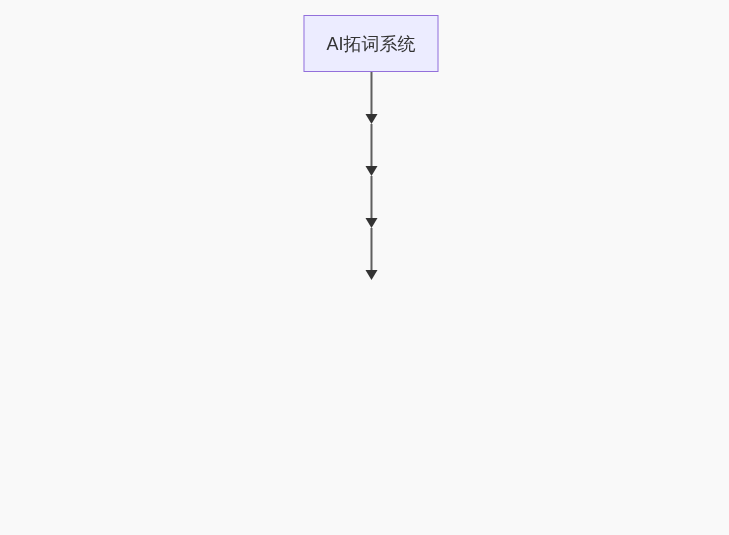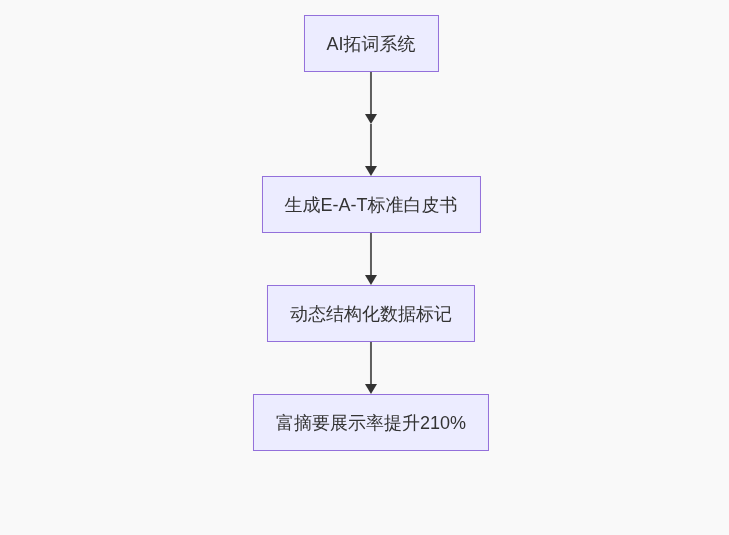--- a/index.html
+++ b/index.html
@@ -83,36 +83,27 @@
       <div class="line"></div>
       <div class="arrowhead"></div>
     </div>
 
 
     <div class="connector">
       <div class="line"></div>
       <div class="arrowhead"></div>
     </div>
 
-    <div class="node">
-      <span class="node-label">生成E-A-T标准白皮书</span>
-    </div>
 
     <div class="connector">
       <div class="line"></div>
       <div class="arrowhead"></div>
     </div>
 
-    <div class="node">
-      <span class="node-label">动态结构化数据标记</span>
-    </div>
 
     <div class="connector">
       <div class="line"></div>
       <div class="arrowhead"></div>
     </div>
 
-    <div class="node">
-      <span class="node-label">富摘要展示率提升210%</span>
-    </div>
 
   </div>
 </div>
 
 </body></html>

